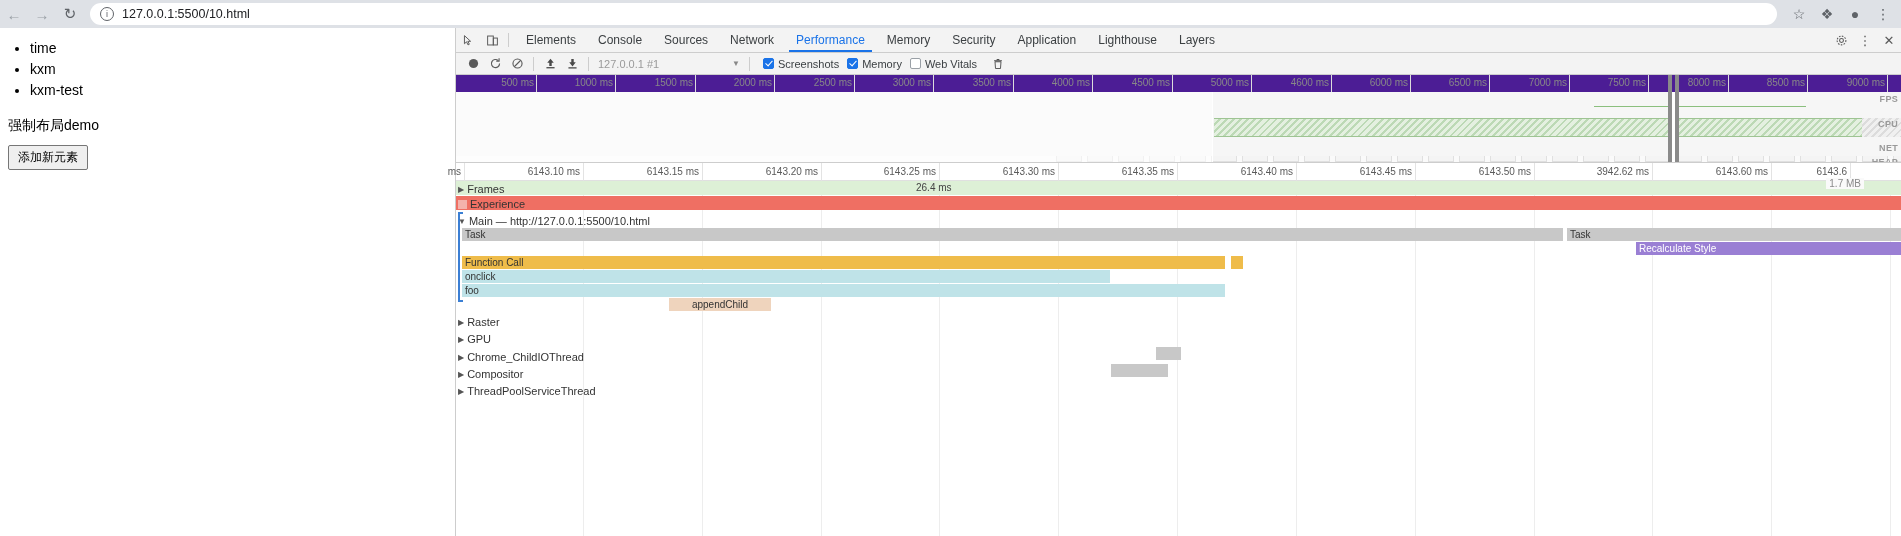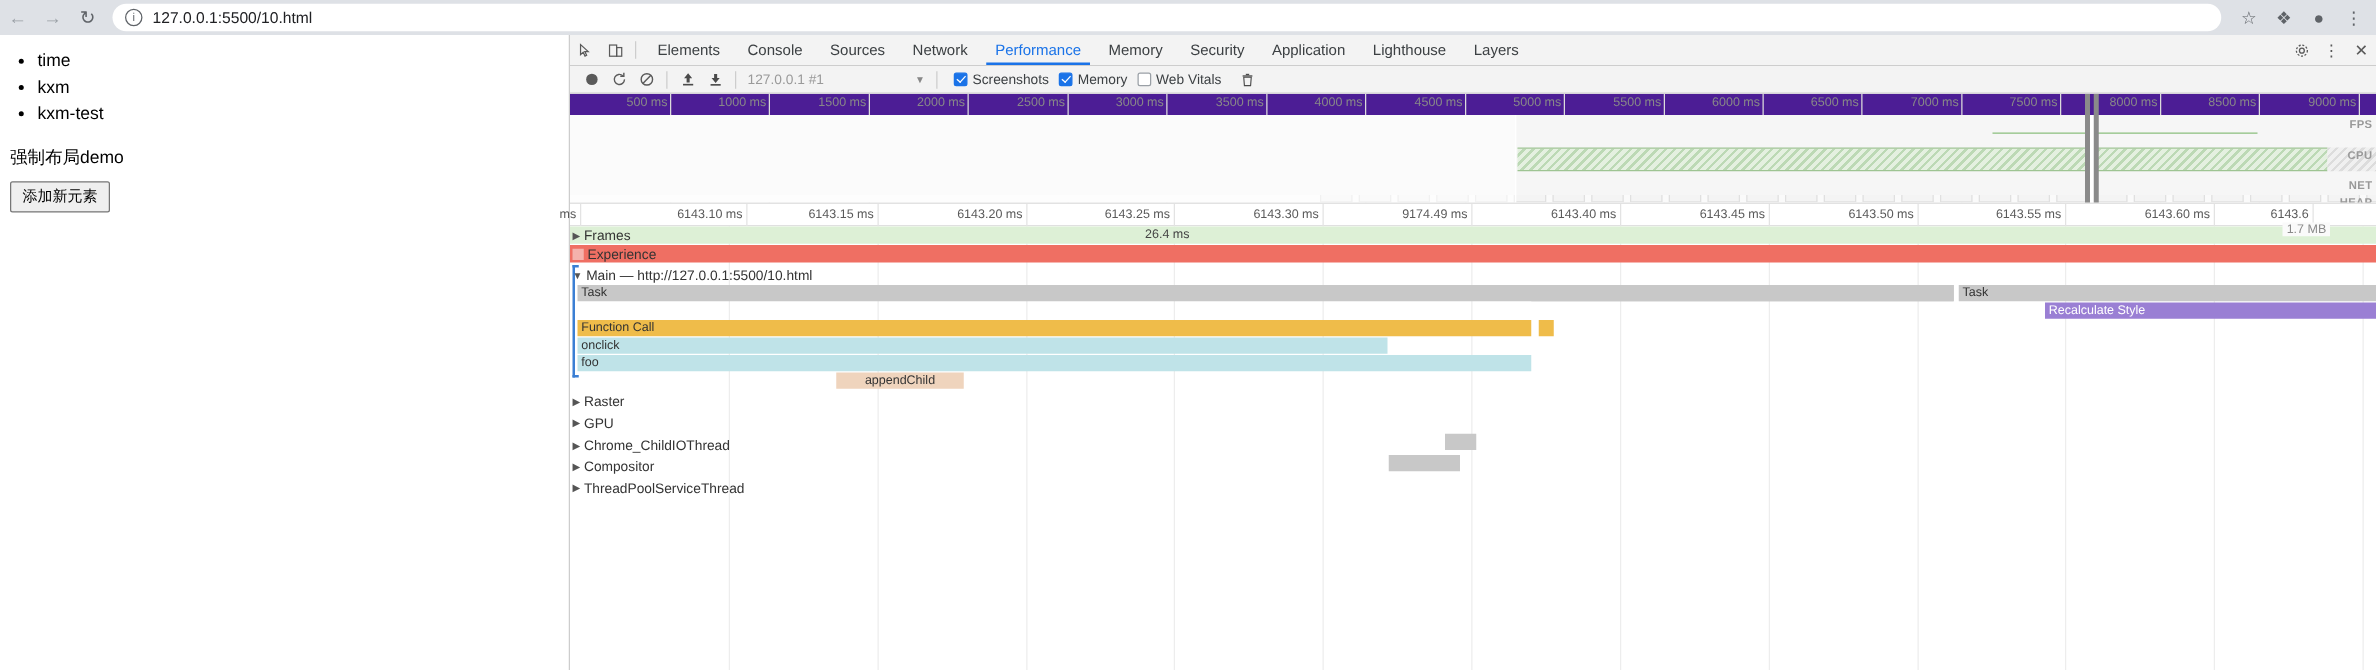--- a/index.html
+++ b/index.html
@@ -349,21 +349,21 @@
         <div class="tick" style="left: 636px;">
           <span>4000 ms</span>
         </div>
         <div class="tick" style="left: 716px;">
           <span>4500 ms</span>
         </div>
         <div class="tick" style="left: 795px;">
           <span>5000 ms</span>
         </div>
         <div class="tick" style="left: 875px;">
-          <span>5500 ms</span>
+          <span>4600 ms</span>
         </div>
         <div class="tick" style="left: 954px;">
           <span>6000 ms</span>
         </div>
         <div class="tick" style="left: 1033px;">
           <span>6500 ms</span>
         </div>
         <div class="tick" style="left: 1113px;">
           <span>7000 ms</span>
         </div>
@@ -433,49 +433,49 @@
   </div>
 
   <div style="position:absolute; left:1000px; top:150px; width:446px; height:14px; z-index:9;">
     <span id="heap-size-label">1.7 MB</span>
   </div>
 
   <div id="dt-detail-ruler">
       <div class="dtick" style="left: 8px;">
         <span>ms</span>
       </div>
-      <div class="dtick" style="left: 141px; text-align: right;">
+      <div class="dtick" style="left: 127px; text-align: right;">
         <span>6143.10 ms</span>
       </div>
       <div class="dtick" style="left: 246px;">
         <span>6143.15 ms</span>
       </div>
       <div class="dtick" style="left: 365px;">
         <span>6143.20 ms</span>
       </div>
       <div class="dtick" style="left: 483px;">
         <span>6143.25 ms</span>
       </div>
       <div class="dtick" style="left: 602px; text-decoration: underline;">
         <span>6143.30 ms</span>
       </div>
       <div class="dtick" style="left: 721px;">
-        <span>9174.49 ms</span>
+        <span>6143.35 ms</span>
       </div>
       <div class="dtick" style="left: 840px;">
         <span>6143.40 ms</span>
       </div>
       <div class="dtick" style="left: 959px;">
         <span>6143.45 ms</span>
       </div>
       <div class="dtick" style="left: 1078px;">
         <span>6143.50 ms</span>
       </div>
       <div class="dtick" style="left: 1196px;">
-        <span>6143.55 ms</span>
+        <span>3942.62 ms</span>
       </div>
       <div class="dtick" style="left: 1315px;">
         <span>6143.60 ms</span>
       </div>
       <div class="dtick" style="left: 1394px;">
         <span>6143.6</span>
       </div>
     </div>
 
   <div id="dt-flame">

